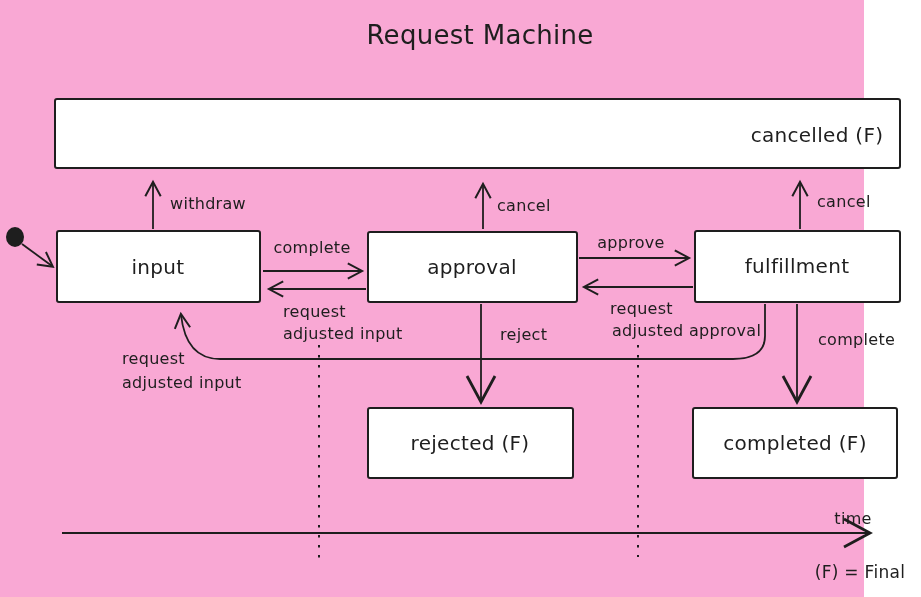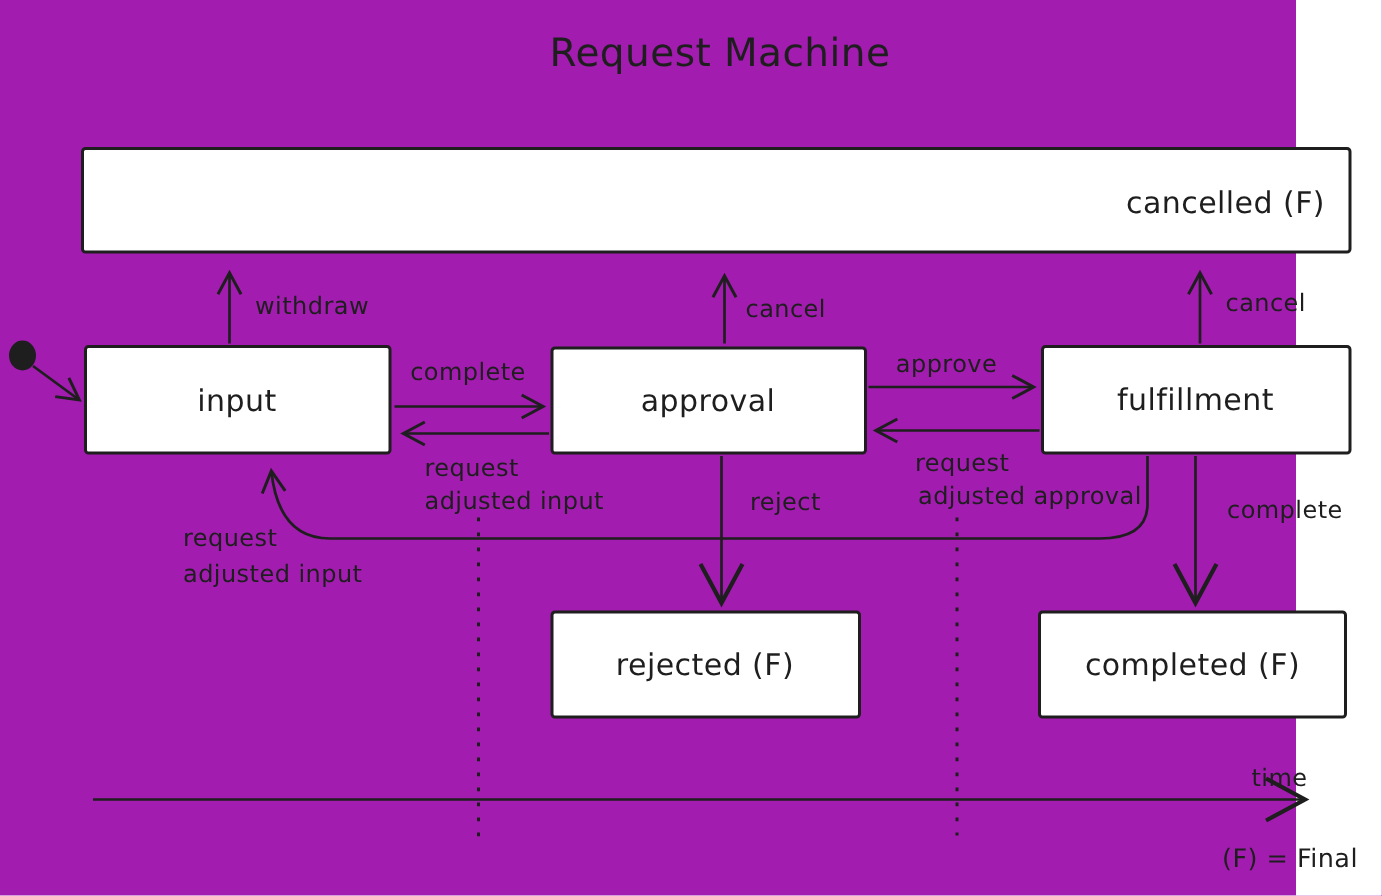--- a/index.html
+++ b/index.html
@@ -8,21 +8,21 @@
     background: #ffffff;
     width: 921px;
     height: 597px;
     overflow: hidden;
     font-family: "DejaVu Sans", sans-serif;
   }
   .canvas-wrap {
     position: relative;
     width: 864px;
     height: 597px;
-    background: #a21caf;
+    background: #f9a8d4;
   }
   svg text {
     fill: #1e1e1e;
     font-family: "DejaVu Sans", sans-serif;
     letter-spacing: 0.3px;
   }
   .diagram-title { font-size: 26px; }
   .state-label { font-size: 20px; }
   .edge-label { font-size: 16px; }
   .note-label { font-size: 17px; }

